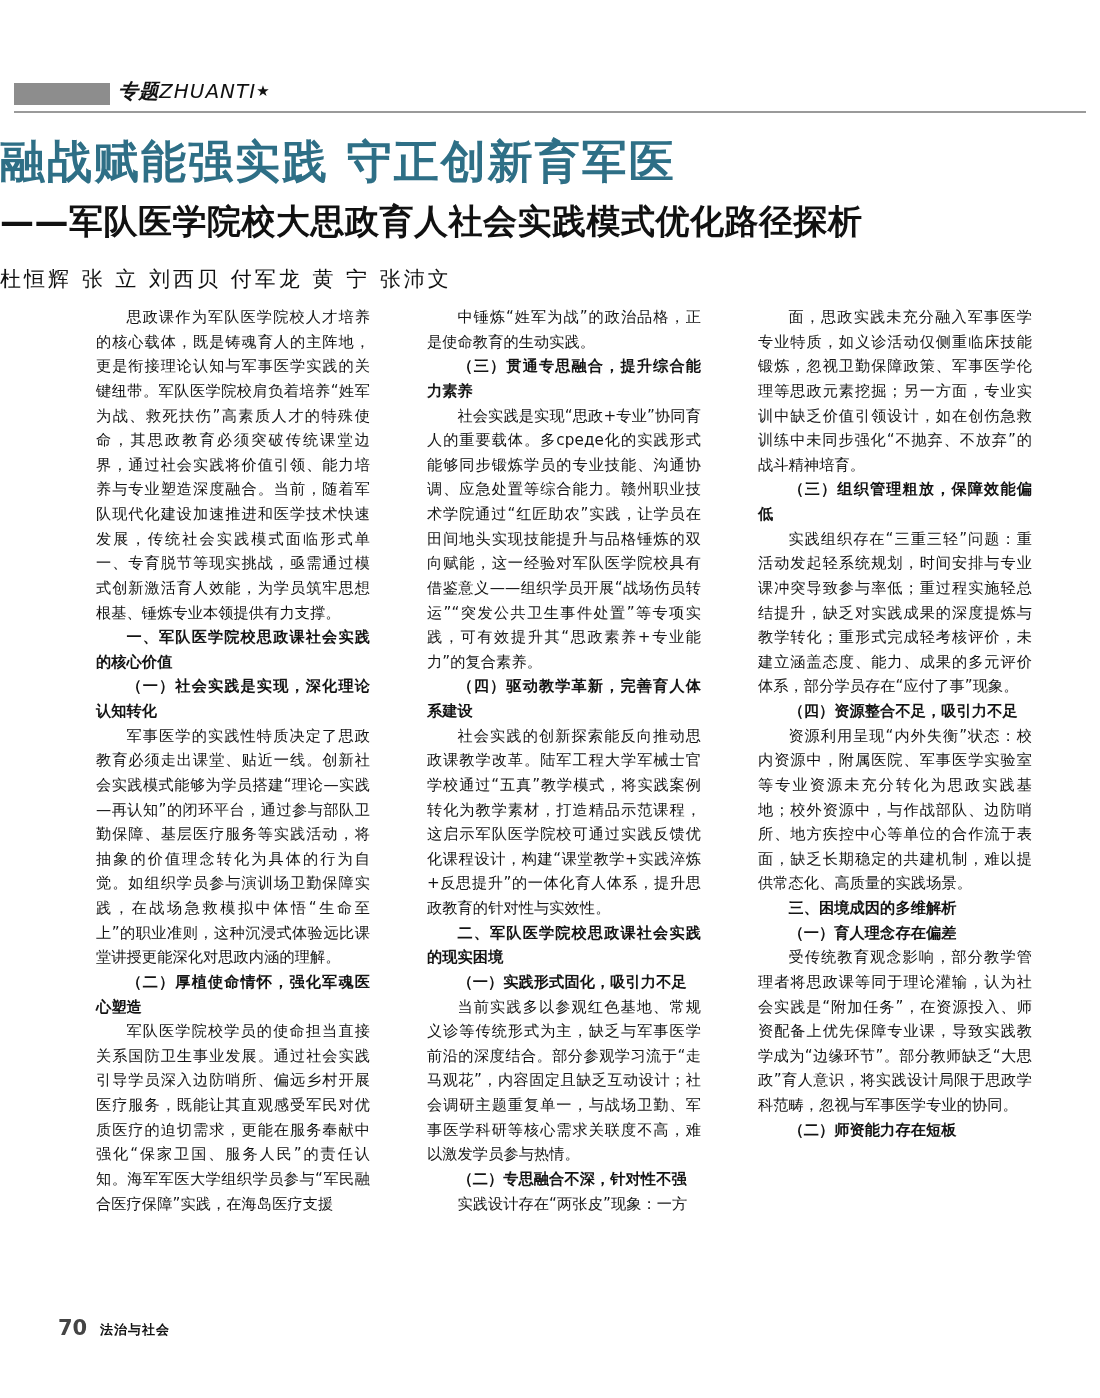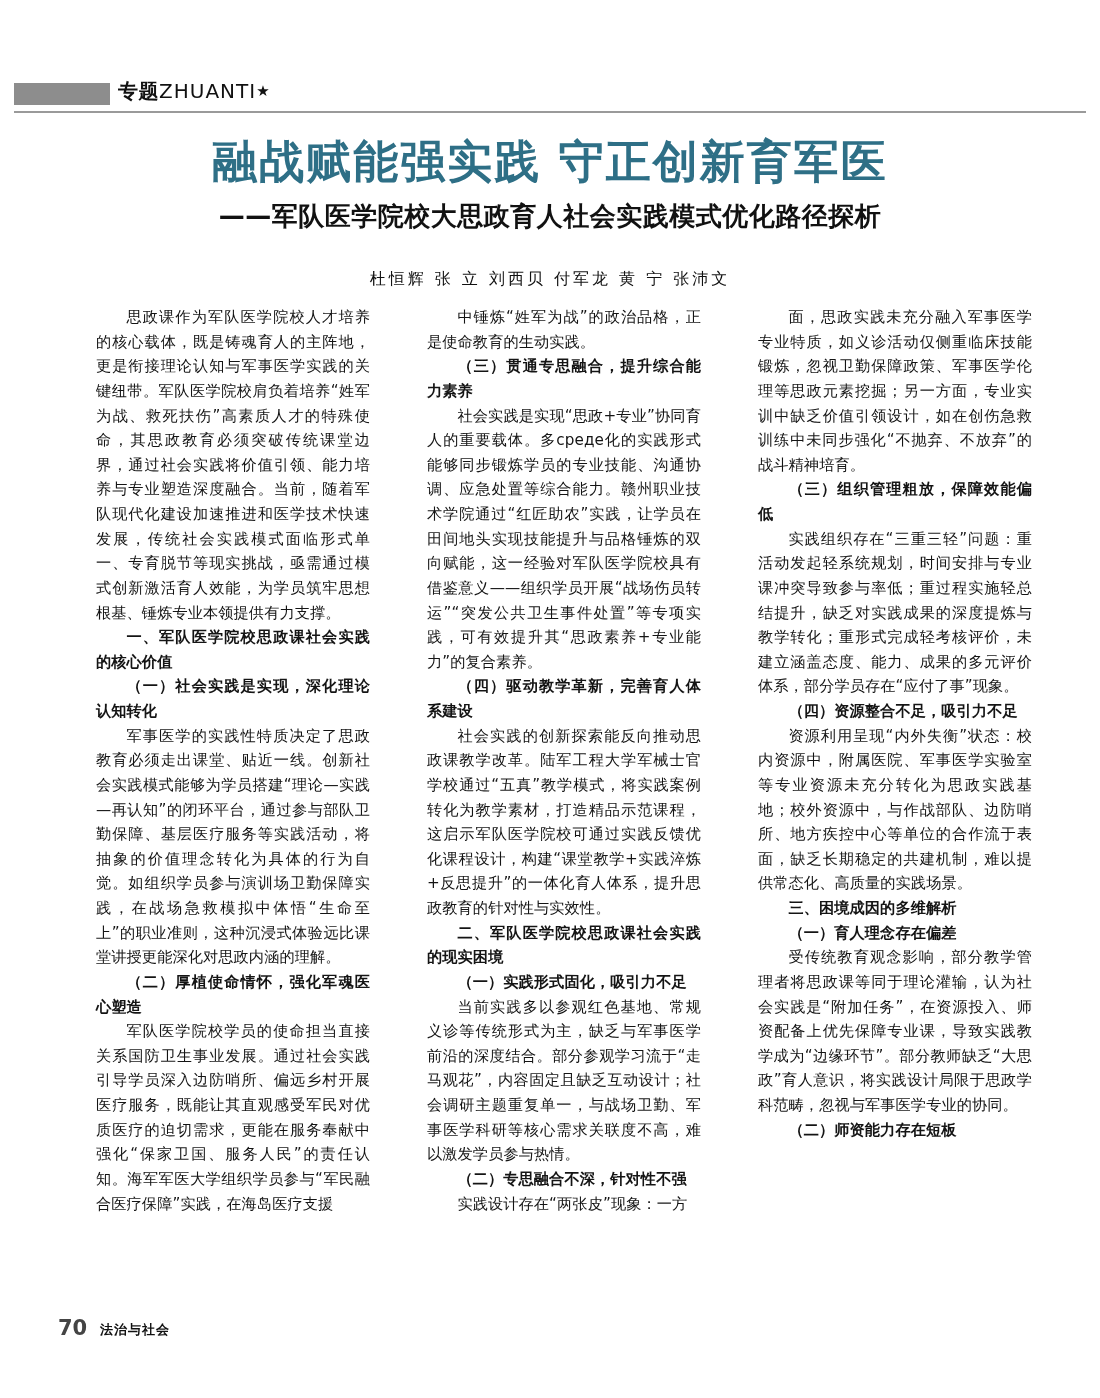--- a/index.html
+++ b/index.html
@@ -39,20 +39,21 @@
   }
   .header-text {
     position: absolute;
     left: 118px;
     top: 0px;
     font-size: 20px;
     letter-spacing: 0.5px;
     color: #111;
     white-space: nowrap;
     font-family: "DejaVu Sans", "Liberation Sans", sans-serif;
+    font-style: italic;
   }
   .header-text .zh {
     font-weight: bold;
   }
   .header-text .py {
     font-weight: normal;
     letter-spacing: 1px;
   }
   .header-text .star {
     font-size: 15px;
@@ -66,41 +67,41 @@
     height: 2px;
     background: #9a9a9a;
   }
 
   
   .title-block {
     position: absolute;
     top: 135px;
     left: 0;
     width: 1100px;
-    text-align: center;
+    text-align: left;
   }
   .main-title {
     font-size: 45px;
     font-weight: bold;
     color: #2e6f86;
     letter-spacing: 2px;
     font-family: "DejaVu Serif", "Liberation Serif", serif;
     line-height: 1.2;
   }
   .sub-title {
     margin-top: 10px;
-    font-size: 26px;
+    font-size: 34px;
     font-weight: bold;
     color: #111;
     letter-spacing: 0.5px;
     font-family: "DejaVu Sans", "Liberation Sans", sans-serif;
   }
   .authors {
-    margin-top: 35px;
-    font-size: 16px;
+    margin-top: 20px;
+    font-size: 21px;
     color: #111;
     letter-spacing: 3px;
     font-family: "DejaVu Sans", "Liberation Sans", sans-serif;
   }
 
   
   .columns {
     position: absolute;
     top: 305px;
     left: 68px;

